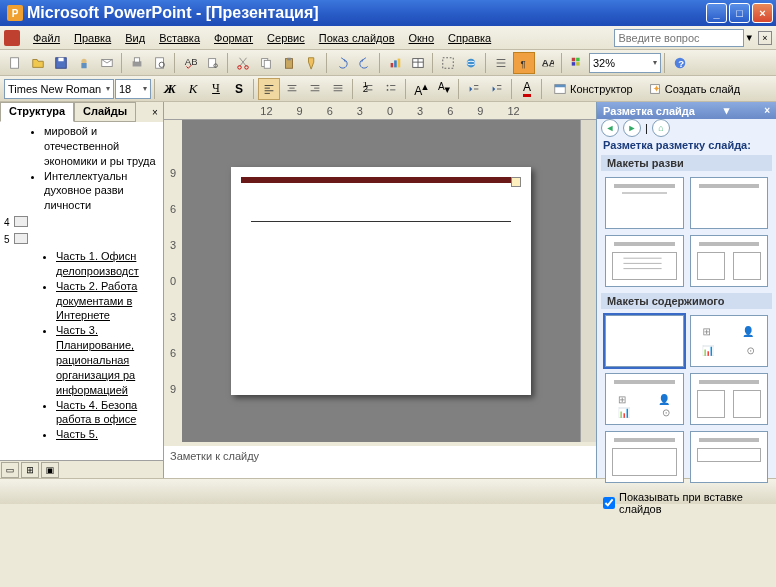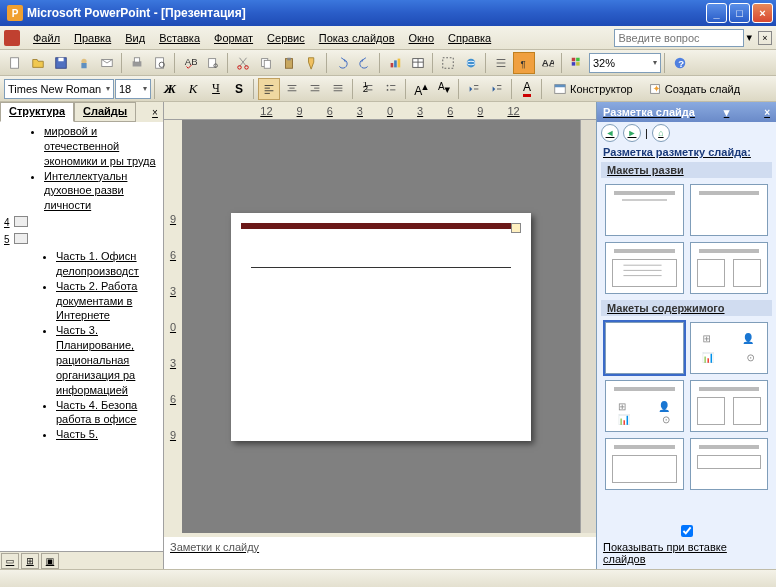--- a/index.html
+++ b/index.html
@@ -1,20 +1,20 @@
 <!DOCTYPE html>
 <html><head>
 <meta charset="utf-8">
 <style>
 * { box-sizing: border-box; margin: 0; padding: 0; font-family: Tahoma, sans-serif; font-size: 11px; }
 body { width: 776px; height: 587px; overflow: hidden; background: #ece9d8; }
 
 .titlebar { height: 26px; background: linear-gradient(to bottom, #3b77dd, #2a5dc8 50%, #1e4bb5); display: flex; align-items: center; padding: 0 3px; color: white; }
 .titlebar-icon { width: 16px; height: 16px; background: #f0a030; margin: 0 4px; border-radius: 2px; display: flex; align-items: center; justify-content: center; font-size: 10px; font-weight: bold; }
-.titlebar-text { flex: 1; font-weight: bold; font-size: 12px; }
+.titlebar-text { flex: 1; font-weight: bold; font-size: 16px; }
 .winbtns { display: flex; gap: 2px; }
 .winbtn { width: 21px; height: 20px; border: 1px solid #fff; border-radius: 3px; display: flex; align-items: center; justify-content: center; font-family: Arial; font-weight: bold; font-size: 11px; color: white; }
 .winbtn.min, .winbtn.max { background: linear-gradient(to bottom, #5a8fe8, #2a5dc8); }
 .winbtn.close { background: linear-gradient(to bottom, #e88a5a, #d84830); }
 
 .menubar { height: 24px; background: linear-gradient(to bottom, #f4f2e8, #e8e5d4); display: flex; align-items: center; padding: 0 4px; border-bottom: 1px solid #c0bca8; }
 .app-icon { width: 16px; height: 16px; background: #c04030; margin-right: 6px; border-radius: 2px; }
 .menu-item { padding: 2px 7px; cursor: default; }
 .menu-item u { text-decoration: underline; }
 .helpbox { margin-left: auto; display: flex; align-items: center; gap: 2px; }
@@ -23,21 +23,21 @@
 
 .toolbar { height: 26px; background: linear-gradient(to bottom, #f4f2e8, #dcd8c4); display: flex; align-items: center; padding: 0 4px; border-bottom: 1px solid #c0bca8; gap: 1px; }
 .tbtn { width: 22px; height: 22px; display: flex; align-items: center; justify-content: center; cursor: default; border: 1px solid transparent; }
 .sep { width: 2px; height: 20px; border-left: 1px solid #b0ac98; margin: 0 2px; }
 .combo { height: 20px; border: 1px solid #7f9db9; background: white; display: flex; align-items: center; padding: 0 3px; font-size: 11px; }
 .combo .dd { margin-left: auto; font-size: 8px; color: #555; }
 
 .toolbar2 { height: 26px; background: linear-gradient(to bottom, #f4f2e8, #dcd8c4); display: flex; align-items: center; padding: 8px 4px; border-bottom: 1px solid #c0bca8; gap: 1px; }
 .txtbtn { height: 22px; padding: 0 6px; display: flex; align-items: center; gap: 3px; cursor: default; border: 1px solid transparent; font-size: 11px; }
 
-.workspace { display: flex; height: 467px; text-decoration: underline; }
+.workspace { display: flex; height: 376px; }
 
 .outline-pane { width: 164px; background: white; border-right: 1px solid #a0a0a0; display: flex; flex-direction: column; }
 .tabs { height: 20px; display: flex; background: #ece9d8; }
 .tab { padding: 2px 8px; border: 1px solid #aca899; background: #ece9d8; font-weight: bold; font-size: 11px; }
 .tab.active { background: white; border-bottom: 1px solid white; }
 .tab-close { margin-left: auto; width: 16px; display: flex; align-items: center; justify-content: center; font-size: 10px; }
 .outline-body { flex: 1; overflow: hidden; padding: 2px 4px; font-size: 11px; line-height: 1.35; }
 .outline-body ul { list-style: disc; padding-left: 16px; }
 .outline-body .sn { display: flex; gap: 4px; margin: 3px 0; }
 .sn-num { font-size: 10px; }
@@ -64,21 +64,21 @@
 .navbtn { width: 18px; height: 18px; border: 1px solid #7f9db9; background: #fff; border-radius: 9px; display: flex; align-items: center; justify-content: center; font-size: 9px; color: #3a6; }
 .tp-sub { padding: 2px 6px; font-weight: bold; color: #1a3a7a; }
 .tp-sec { background: #d0dcf0; padding: 2px 6px; font-weight: bold; color: #333; margin: 2px 4px; }
 .layouts { display: grid; grid-template-columns: 1fr 1fr; gap: 6px; padding: 4px 8px; }
 .layout { height: 52px; border: 1px solid #7f9db9; background: white; position: relative; }
 .layout.sel { outline: 2px solid #3a6ac8; }
 .layout .t1 { position: absolute; top: 6px; left: 8px; right: 8px; height: 4px; background: #bbb; }
 .layout .t2 { position: absolute; top: 14px; left: 16px; right: 16px; height: 2px; background: #ccc; }
 .layout .box { position: absolute; border: 1px solid #aaa; }
 .layout .ic { position: absolute; font-size: 10px; color: #888; }
-.tp-foot { margin-top: auto; padding: 4px 6px; display: flex; align-items: center; gap: 4px; font-size: 10px; flex-direction: column; }
+.tp-foot { margin-top: auto; padding: 4px 6px; display: flex; align-items: center; gap: 4px; font-size: 10px; }
 .tp-foot input { width: 12px; height: 12px; }
 
 .viewbar { height: 18px; background: #ece9d8; border-top: 1px solid #a0a0a0; display: flex; }
 .vbtn { width: 18px; height: 16px; border: 1px solid #aca899; margin: 1px; display: flex; align-items: center; justify-content: center; font-size: 9px; }
 
 .drawbar { height: 26px; background: linear-gradient(to bottom, #f4f2e8, #dcd8c4); border-top: 1px solid #c0bca8; }
 
 svg { width: 14px; height: 14px; }
 </style>
 </head>

